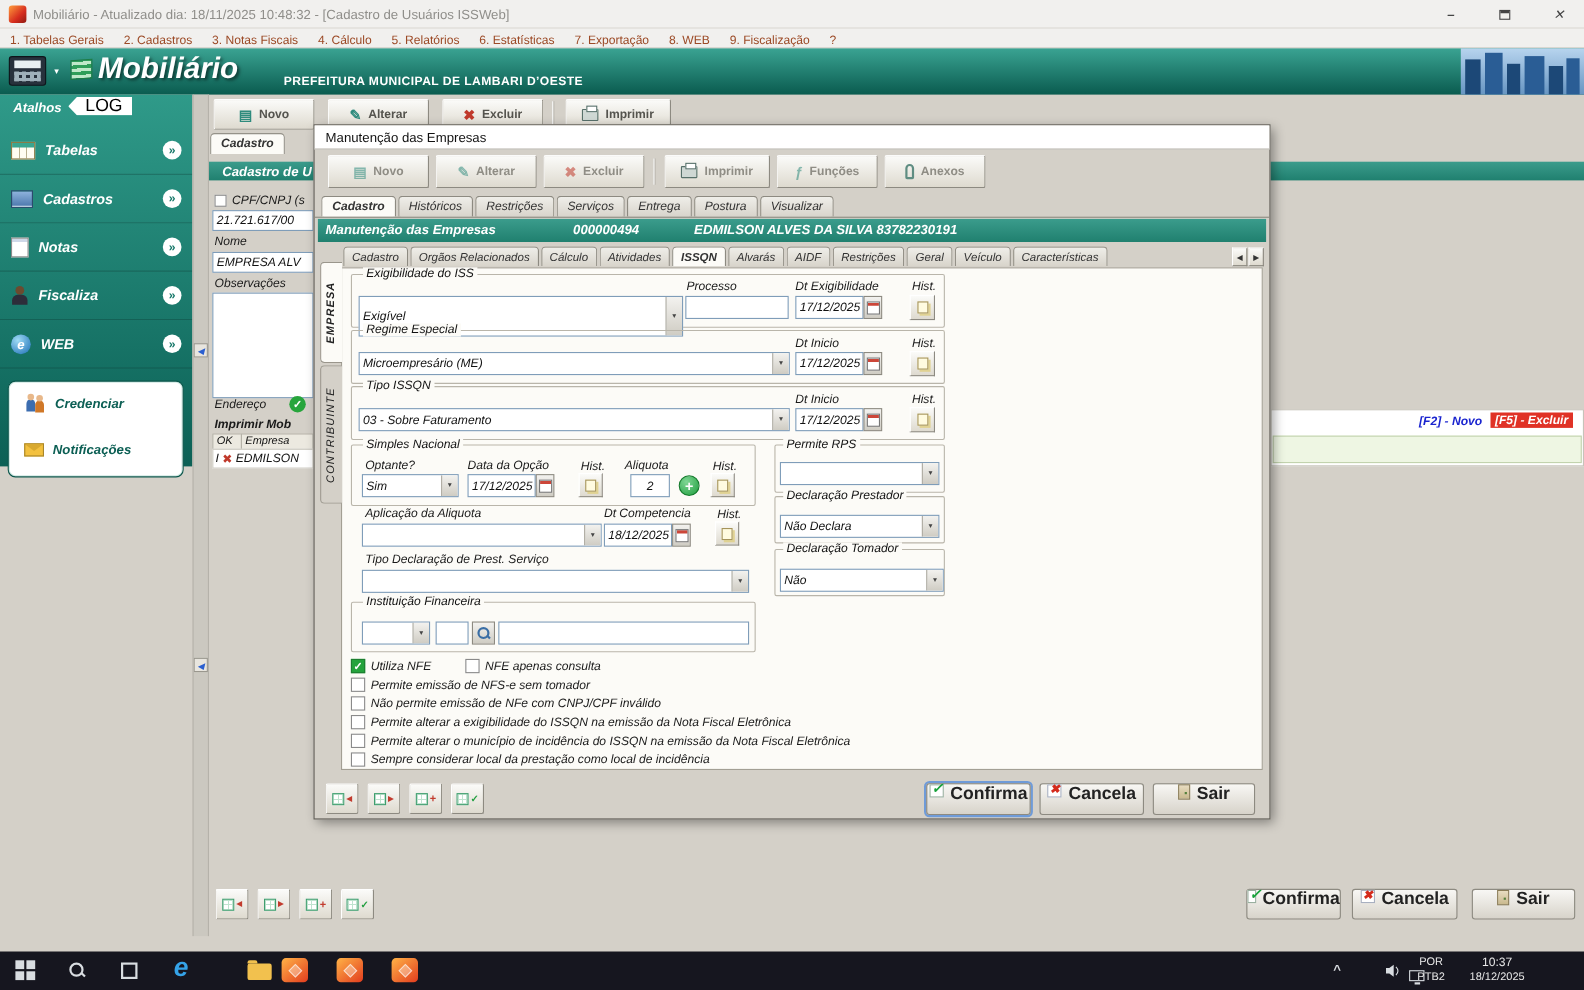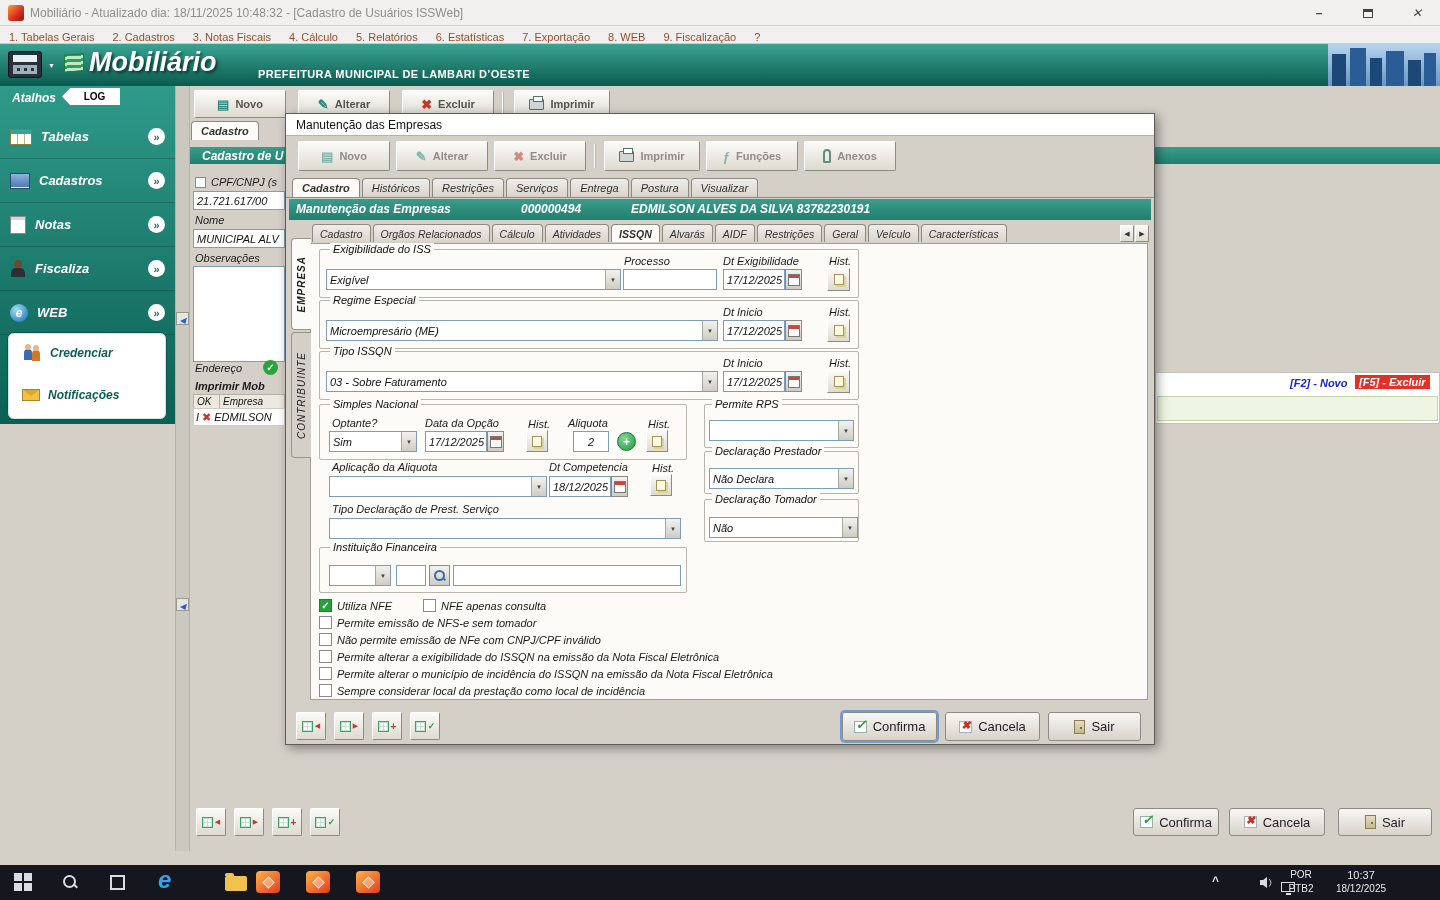--- a/index.html
+++ b/index.html
@@ -29,21 +29,21 @@
 .appname{font-size:27px;font-weight:bold;font-style:italic;color:#fff;text-shadow:2px 2px 3px rgba(0,0,0,.55);white-space:nowrap}
 .muni{font-size:11px;font-weight:bold;color:#fff;letter-spacing:.4px;white-space:nowrap}
 .city{background:linear-gradient(#b7d4ee,#6795c2);overflow:hidden}
 .city i{position:absolute;background:#1c4877}
 
 .sidebar{background:linear-gradient(180deg,#2f9a89,#0b6055)}
 .sbrow{position:absolute;left:0;width:175px;height:44px;display:flex;align-items:center;padding:0 10px;gap:9px;border-bottom:1px solid rgba(0,0,0,.18)}
 .sbrow .slabel{color:#fff;font-weight:bold;font-style:italic;font-size:13px;flex:1}
 .chev{width:17px;height:17px;border-radius:50%;background:#fff;display:flex;align-items:center;justify-content:center}
 .chev::before{content:"»";color:#17786a;font-weight:bold;font-size:11px}
-.logbox{background:#fff;color:#000;font-weight:bold;font-size:10px;display:flex;align-items:center;justify-content:center;clip-path:polygon(0 50%,14% 0,100% 0,100% 100%,14% 100%);padding-left:7px}
+.logbox{background:#fff;color:#000;font-weight:normal;font-size:16px;display:flex;align-items:center;justify-content:center;clip-path:polygon(0 50%,14% 0,100% 0,100% 100%,14% 100%);padding-left:7px}
 .webpanel{background:#fff;border-radius:7px;border:1px solid #0a564b;box-shadow:inset 0 0 0 1px #cfe8e2}
 .webitem{position:absolute;display:flex;align-items:center;gap:8px;font-weight:bold;font-style:italic;font-size:12px;color:#0c5f54}
 .ic-table{width:22px;height:16px;display:inline-block;background:#fffdf2;border:1px solid #8a7c46;box-shadow:inset 0 4px 0 #3aa58f;background-image:repeating-linear-gradient(90deg,transparent 0 6px,#b9b190 6px 7px)}
 .ic-cab{width:20px;height:16px;display:inline-block;background:linear-gradient(#8fb3dd,#4a76ab);border:1px solid #2c4a6e;box-shadow:inset 0 -5px 0 -4px #dce9f8}
 .ic-note{width:16px;height:18px;display:inline-block;background:#fff;border:1px solid #8a8a8a;box-shadow:inset 0 3px 0 #cfd8e8}
 .ic-person{position:relative;width:16px;height:18px;display:inline-block}
 .ic-person::before{content:"";position:absolute;left:4px;top:0;width:8px;height:8px;border-radius:50%;background:#6b4a2f}
 .ic-person::after{content:"";position:absolute;left:1px;top:8px;width:14px;height:9px;border-radius:5px 5px 0 0;background:#2d2d3a}
 .ic-globe{width:18px;height:18px;border-radius:50%;display:flex;align-items:center;justify-content:center;background:radial-gradient(circle at 35% 30%,#9fdcf5,#1a6cb5);color:#fff;font-weight:bold;font-size:12px;font-style:italic}
 .ic-globe::before{content:"e"}
@@ -93,21 +93,21 @@
 
 .cb{position:absolute;width:13px;height:13px;background:#fff;border:1px solid #8a8a8a;display:flex;align-items:center;justify-content:center;color:#fff;font-size:10px}
 .cb.checked{background:#24a33c;border-color:#1d7e30}
 .cb.checked::after{content:"✓";font-weight:bold}
 
 .vtab{position:absolute;border:1px solid #9a968c;border-right:none;border-radius:4px 0 0 4px;display:flex;align-items:center;justify-content:center;background:#d4d0c8}
 .vtab span{writing-mode:vertical-rl;transform:rotate(180deg);font-size:10px;font-style:italic;letter-spacing:1px;color:#222}
 .vtab.active{background:#fcfbf7}
 .vtab.active span{font-weight:bold}
 
-.dlgbtn{position:absolute;display:flex;align-items:center;justify-content:center;gap:6px;background:linear-gradient(#f8f7f4,#d7d3ca);border:1px solid #8d8a81;border-radius:3px;font-weight:normal;font-size:13px;color:#222}
+.dlgbtn{position:absolute;display:flex;justify-content:center;gap:6px;background:linear-gradient(#f8f7f4,#d7d3ca);border:1px solid #8d8a81;border-radius:3px;font-weight:bold;font-size:16px;color:#222}
 .dlgbtn.default{box-shadow:0 0 0 2px #6f9bd8}
 .ic-ok{position:relative;width:13px;height:12px;border:1px solid #9ab0a0;background:#fff;display:inline-block}
 .ic-ok::after{content:"✓";position:absolute;left:1px;top:-5px;color:#17a23a;font-weight:bold;font-size:13px}
 .ic-cancel{position:relative;width:13px;height:12px;border:1px solid #a8b0c0;background:#fff;display:inline-block}
 .ic-cancel::after{content:"✖";position:absolute;left:1px;top:-3px;color:#d42b1d;font-weight:bold;font-size:11px}
 .ic-door{width:11px;height:14px;background:linear-gradient(#e8dcc0,#c9b98e);border:1px solid #8a7c57;position:relative;display:inline-block}
 .ic-door::after{content:"";position:absolute;right:2px;top:6px;width:2px;height:2px;background:#56803c}
 .navbtn{position:absolute;width:30px;height:28px;display:flex;align-items:center;justify-content:center;gap:2px;background:linear-gradient(#fbfbf9,#dedacf);border:1px solid #8d8a81;border-top-color:#fff;border-left-color:#fff;border-radius:2px}
 .ic-grid{width:11px;height:11px;border:1px solid #3f9e6e;background-color:#fff;background-image:repeating-linear-gradient(0deg,#bfe3cf 0 1px,transparent 1px 4px),repeating-linear-gradient(90deg,#bfe3cf 0 1px,transparent 1px 4px);display:inline-block}
 .rar{font-size:7px;color:#c23b2e;font-style:normal}
@@ -216,21 +216,21 @@
     <div class="sbrow" style="top:161px">
       <span class="ic-person"></span>
       <span class="slabel">Fiscaliza</span>
       <span class="chev"></span>
     </div>
     <div class="sbrow" style="top:205px">
       <span class="ic-globe"></span>
       <span class="slabel">WEB</span>
       <span class="chev"></span>
     </div>
-    <div class="abs webpanel" style="left:7px;top:246px;width:160px;height:88px">
+    <div class="abs webpanel" style="left:7px;top:260px;width:160px;height:88px">
       <div class="webitem" style="left:14px;top:11px">
         <span class="ic-people">
             <i class="p1"></i>
             <i class="p2"></i>
           </span>
         <span>Credenciar</span>
       </div>
       <div class="webitem" style="left:14px;top:55px">
         <span class="ic-mail"></span>
         <span>Notificações</span>
@@ -266,21 +266,21 @@
 
   <span class="tab active abs" style="left:191px;top:121px">Cadastro</span>
   <div class="abs tealbar" style="left:190px;top:147px;width:1250px;height:17px;display:flex;align-items:center;padding:0 12px">
     <span>Cadastro de U</span>
   </div>
 
   <span class="cb" style="left:195px;top:177px;width:11px;height:11px"></span>
   <span class="lbl" style="left:211px;top:176px">CPF/CNPJ (s</span>
   <div class="field" style="left:193px;top:191px;width:92px;height:19px">21.721.617/00</div>
   <span class="lbl" style="left:195px;top:214px">Nome</span>
-  <div class="field" style="left:193px;top:229px;width:92px;height:19px">MUNICIPAL ALV</div>
+  <div class="field" style="left:193px;top:229px;width:92px;height:19px">EMPRESA ALV</div>
   <span class="lbl" style="left:195px;top:252px">Observações</span>
   <div class="field" style="left:193px;top:266px;width:92px;height:96px;align-items:flex-start"></div>
   <span class="lbl" style="left:195px;top:362px">Endereço</span>
   <span class="abs" style="left:263px;top:360px;width:15px;height:15px;border-radius:50%;background:#27a53c;color:#fff;display:flex;align-items:center;justify-content:center;font-size:10px;font-weight:bold">✓</span>
   <span class="lbl bold" style="left:195px;top:380px">Imprimir Mob</span>
   <span class="ghead" style="left:193px;top:394px;width:27px;height:15px">OK</span>
   <span class="ghead" style="left:219px;top:394px;width:66px;height:15px">Empresa</span>
   <span class="gcell" style="left:193px;top:408px;width:92px;height:18px">
     <span>I</span>
     <i class="g-xr" style="font-style:normal;font-size:11px"></i>
@@ -392,21 +392,21 @@
     <div class="panel" style="left:24px;top:129px;width:838px;height:457px"></div>
     <div class="vtab active" style="left:5px;top:124px;width:20px;height:92px">
         <span>EMPRESA</span>
       </div>
     <div class="vtab" style="left:5px;top:218px;width:20px;height:126px">
         <span>CONTRIBUINTE</span>
       </div>
 
     <div class="group" style="left:33px;top:135px;width:540px;height:49px"></div>
     <span class="glabel" style="left:44px;top:129px">Exigibilidade do ISS</span>
-    <div class="combo" style="left:40px;top:155px;width:295px;height:21px">
+    <div class="combo" style="left:40px;top:155px;width:295px;height:37px">
       <span>Exigível</span>
       <span class="arrow">
           <i class="g-down"></i>
         </span>
     </div>
     <span class="lbl" style="left:338px;top:141px">Processo</span>
     <div class="field" style="left:337px;top:155px;width:94px;height:21px"></div>
     <span class="lbl" style="left:437px;top:141px">Dt Exigibilidade</span>
     <div class="field" style="left:437px;top:155px;width:62px;height:21px">17/12/2025</div>
     <span class="calbtn" style="left:499px;top:155px;width:17px;height:21px">

